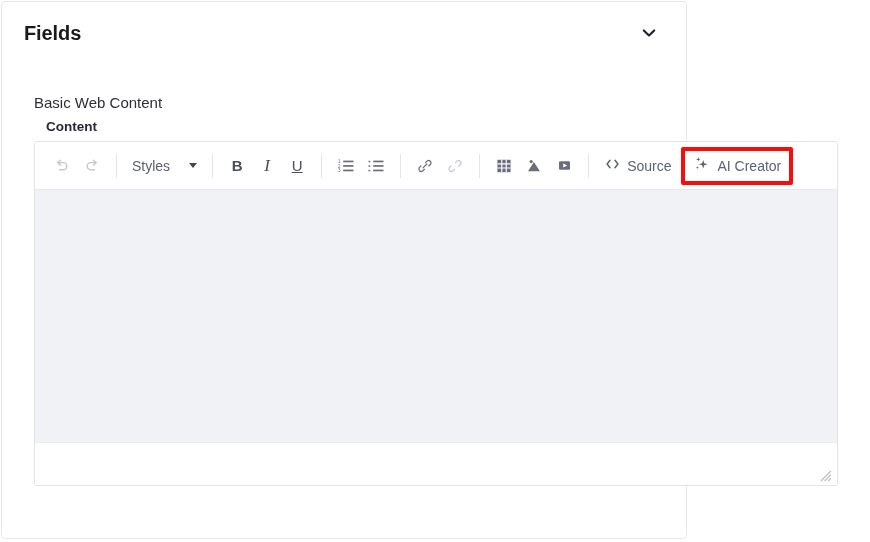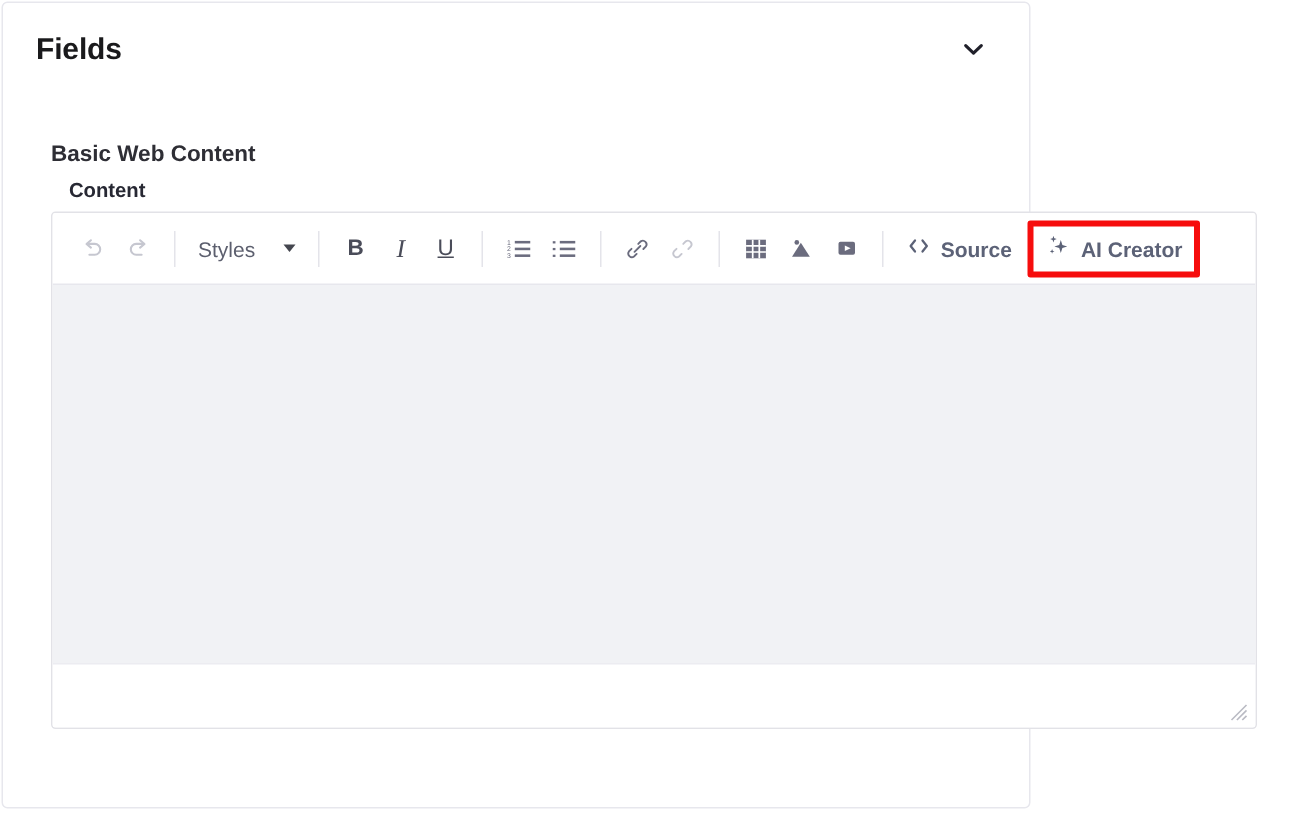--- a/index.html
+++ b/index.html
@@ -65,21 +65,21 @@
     left: 0;
     top: 62px;
     right: 0;
     bottom: 0;
     padding: 30px 32px 0 32px;
     box-sizing: border-box;
   }
 
   .group-label {
     font-size: 15px;
-    font-weight: bold;
+    font-weight: normal;
     color: #2e2e35;
     line-height: 18px;
     margin: 0 0 7px 0;
   }
   .field-label {
     font-size: 13.5px;
     font-weight: bold;
     color: #272833;
     line-height: 16px;
     margin: 0 0 6px 12px;
@@ -156,21 +156,21 @@
     align-items: center;
     gap: 6px;
     height: 30px;
     padding: 0 6px;
     cursor: pointer;
     border: none;
     background: none;
     color: #5c6277;
     font-family: "Liberation Sans", sans-serif;
     font-size: 14px;
-    font-weight: bold;
+    font-weight: normal;
     white-space: nowrap;
     text-align: center;
   }
 
   
   .tb-glyph {
     font-size: 16px;
     color: #4a4c59;
     line-height: 1;
     font-family: "Liberation Serif", serif;

